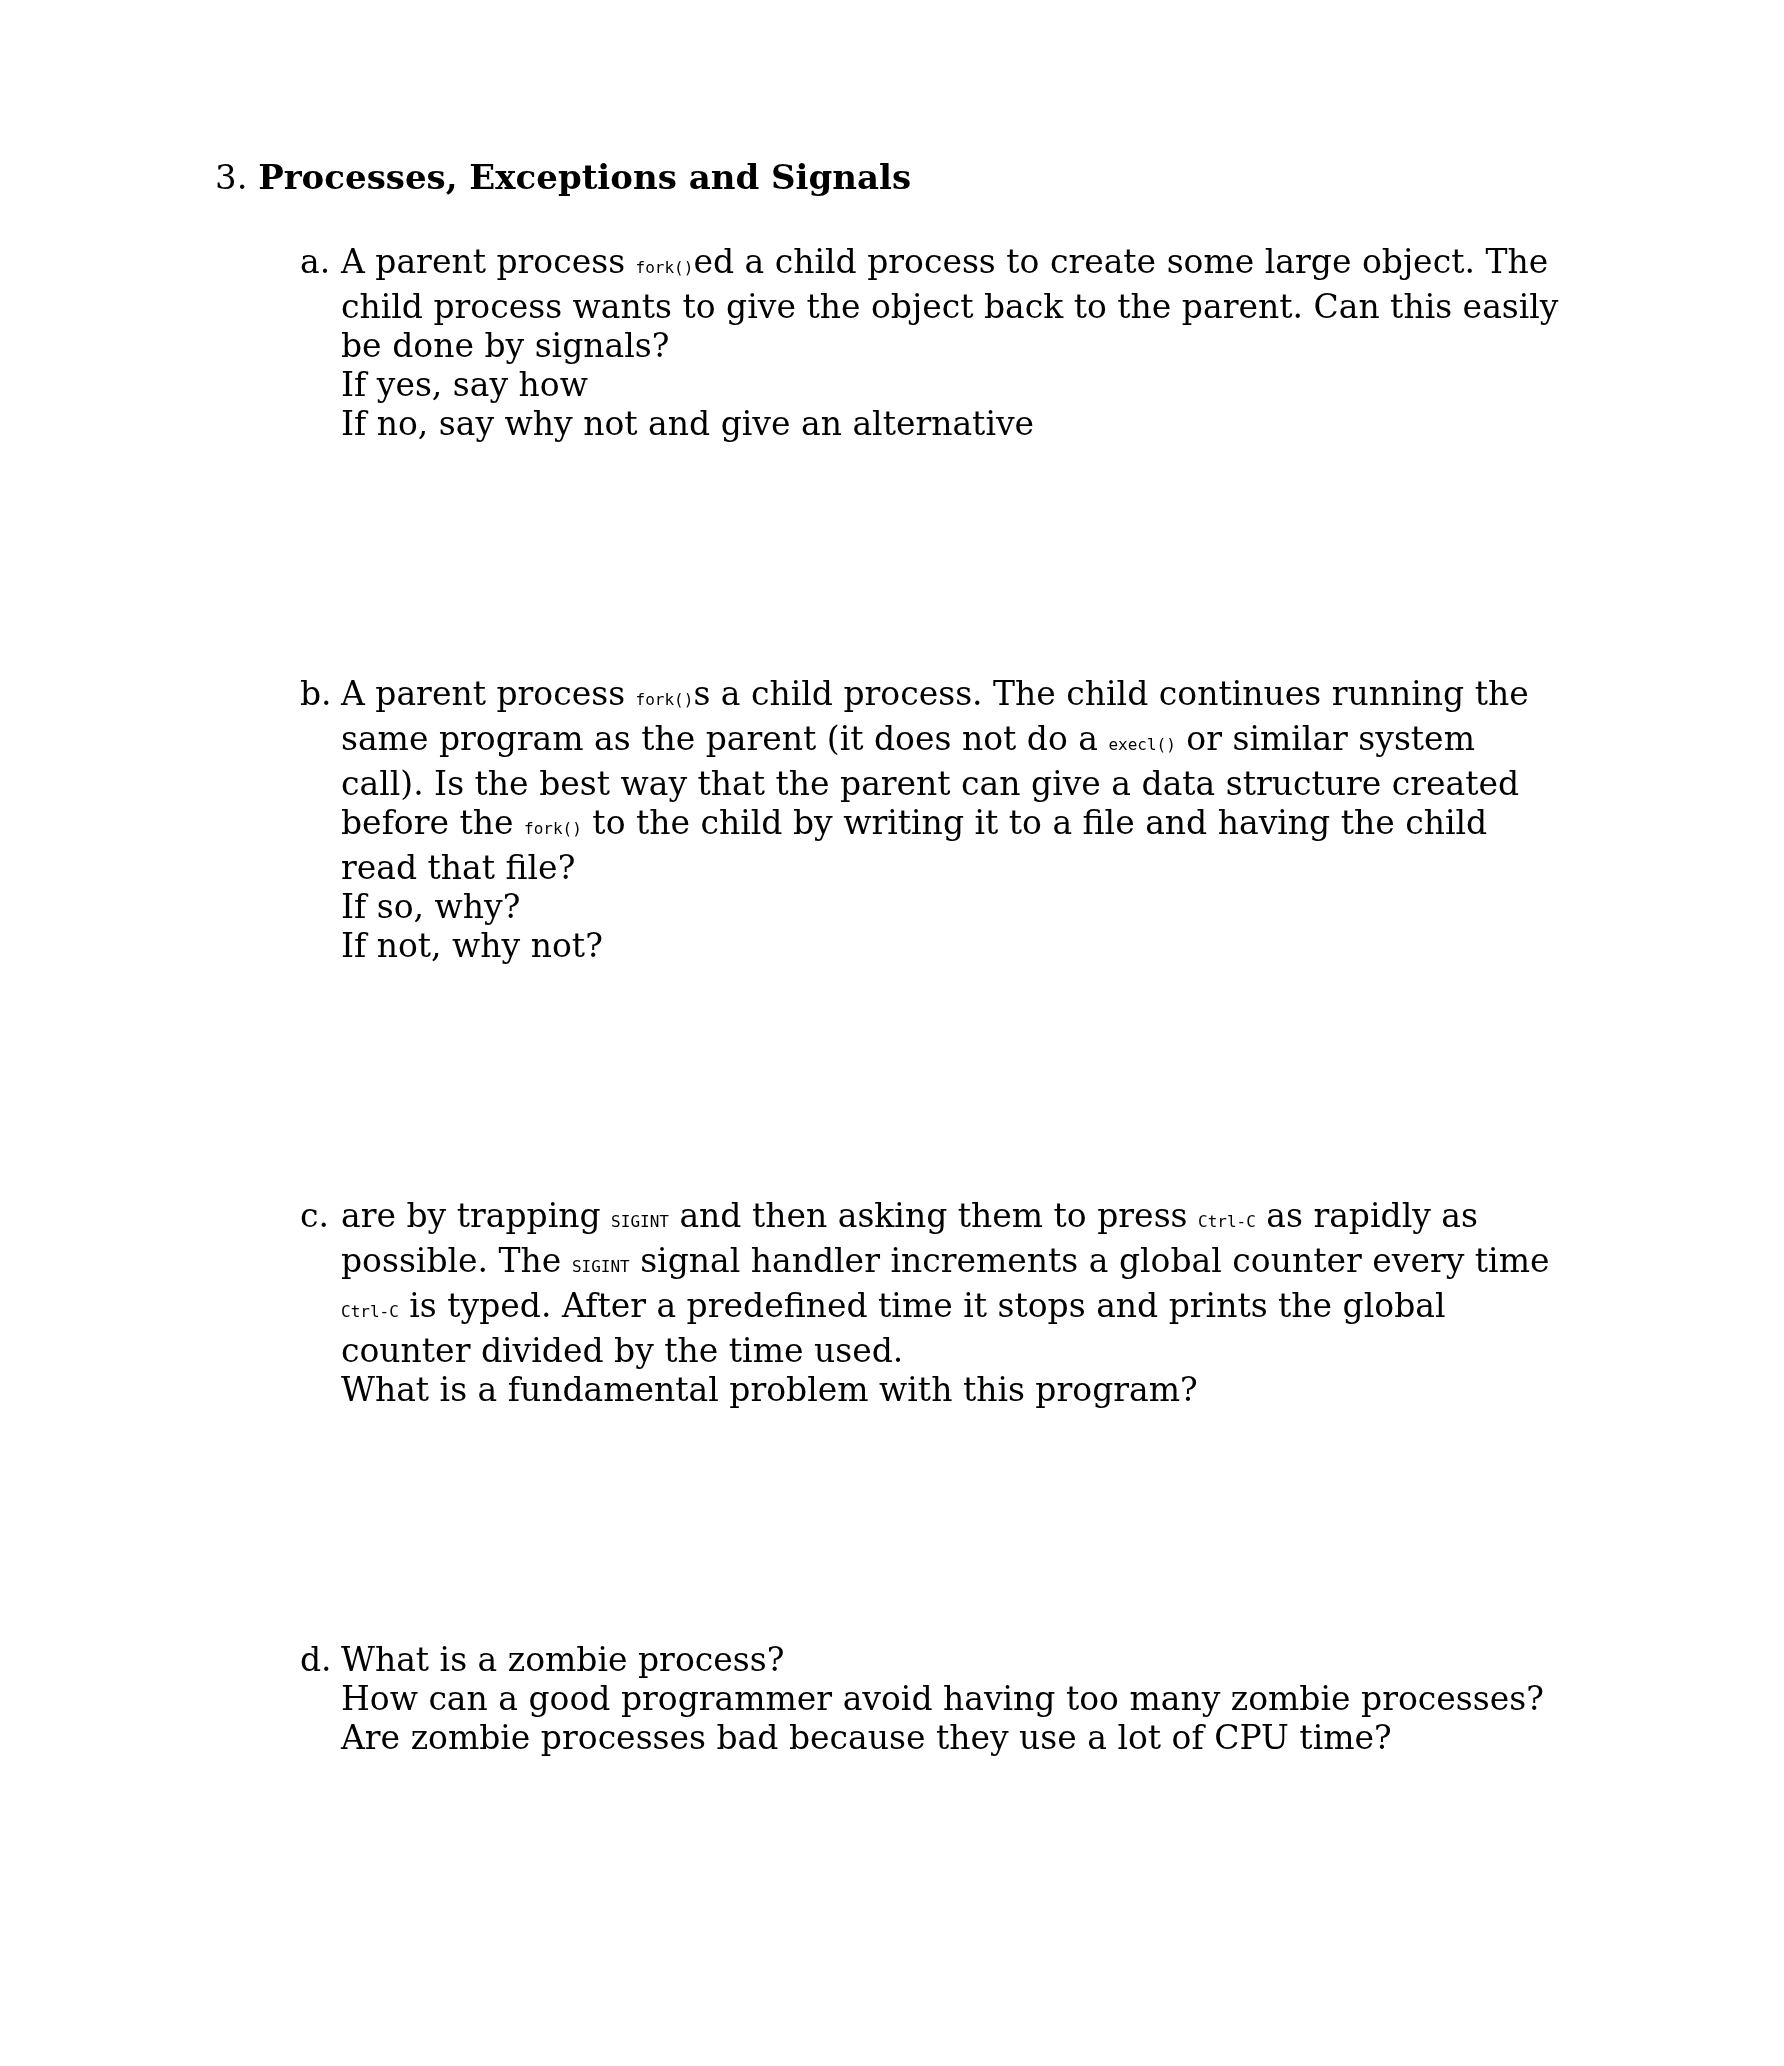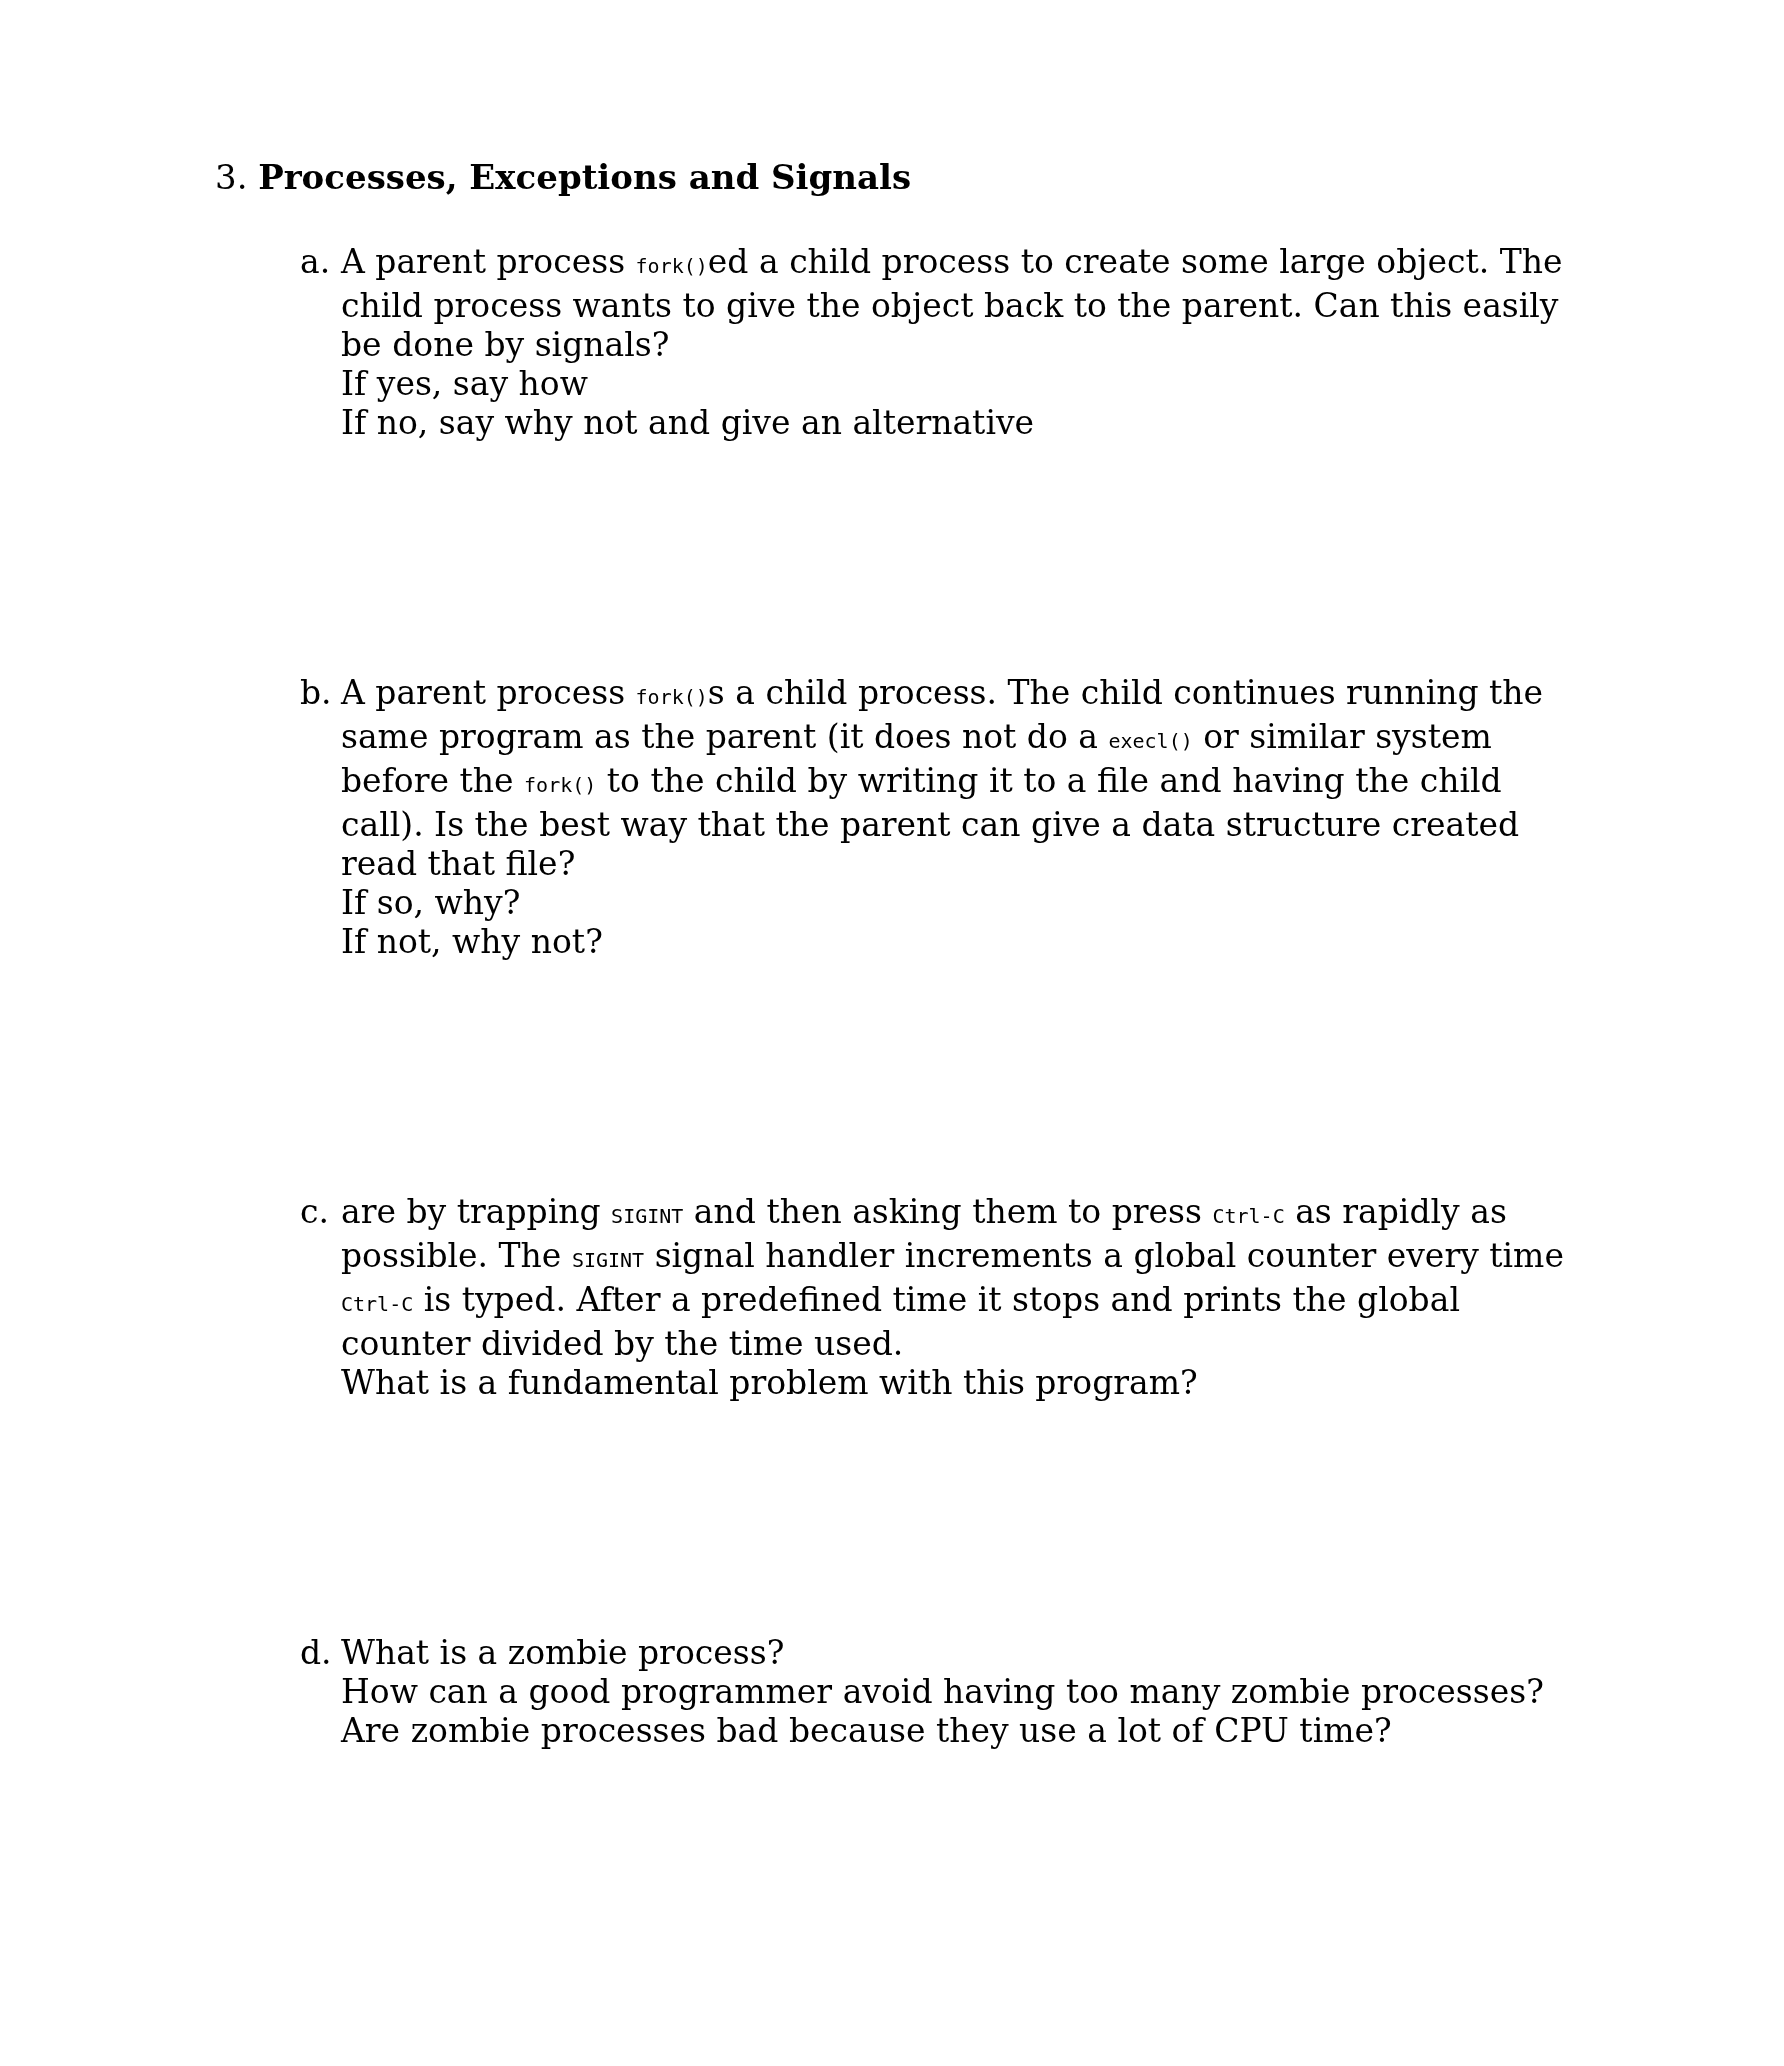--- a/index.html
+++ b/index.html
@@ -57,21 +57,21 @@
   .q-content {
     margin-left: 341px;
     font-size: 33px;
     line-height: 39px;
   }
   .q-line {
     white-space: nowrap;
   }
   .run.mono {
     font-family: "DejaVu Sans Mono", monospace;
-    font-size: 20px;
+    font-size: 16px;
   }
   .run.italic {
   }
 </style>
 </head>
 <body>
 
 <main class="page">
   <h1 class="doc-title"><span class="num">3.</span><span class="ttl">Processes, Exceptions and Signals</span></h1>
   <ol class="questions">
@@ -83,22 +83,22 @@
           <div class="q-line"><span class="run">be done by signals?</span></div>
           <div class="q-line"><span class="run italic">If yes,</span><span class="run"> say how</span></div>
           <div class="q-line"><span class="run italic">If no,</span><span class="run"> say why not and give an alternative</span></div>
         </div>
       </li>
       <li class="question">
         <span class="q-marker">b.</span>
         <div class="q-content">
           <div class="q-line"><span class="run">A parent process </span><span class="run mono">fork()</span><span class="run">s a child process. The child continues running the</span></div>
           <div class="q-line"><span class="run">same program as the parent (it does not do a </span><span class="run mono">execl()</span><span class="run"> or similar system</span></div>
+          <div class="q-line"><span class="run">call). Is the </span><span class="run italic">best</span><span class="run"> way that the parent can give a data structure </span><span class="run italic">created</span></div>
           <div class="q-line"><span class="run italic">before the </span><span class="run mono italic">fork()</span><span class="run"> to the child by writing it to a file and having the child</span></div>
-          <div class="q-line"><span class="run">call). Is the </span><span class="run italic">best</span><span class="run"> way that the parent can give a data structure </span><span class="run italic">created</span></div>
           <div class="q-line"><span class="run">read that file?</span></div>
           <div class="q-line"><span class="run italic">If so,</span><span class="run"> why?</span></div>
           <div class="q-line"><span class="run italic">If not,</span><span class="run"> why not?</span></div>
         </div>
       </li>
       <li class="question">
         <span class="q-marker">c.</span>
         <div class="q-content">
           <div class="q-line"><span class="run">are by trapping </span><span class="run mono">SIGINT</span><span class="run"> and then asking them to press </span><span class="run mono">Ctrl-C</span><span class="run"> as rapidly as</span></div>
           <div class="q-line"><span class="run">possible. The </span><span class="run mono">SIGINT</span><span class="run"> signal handler increments a global counter every time</span></div>

